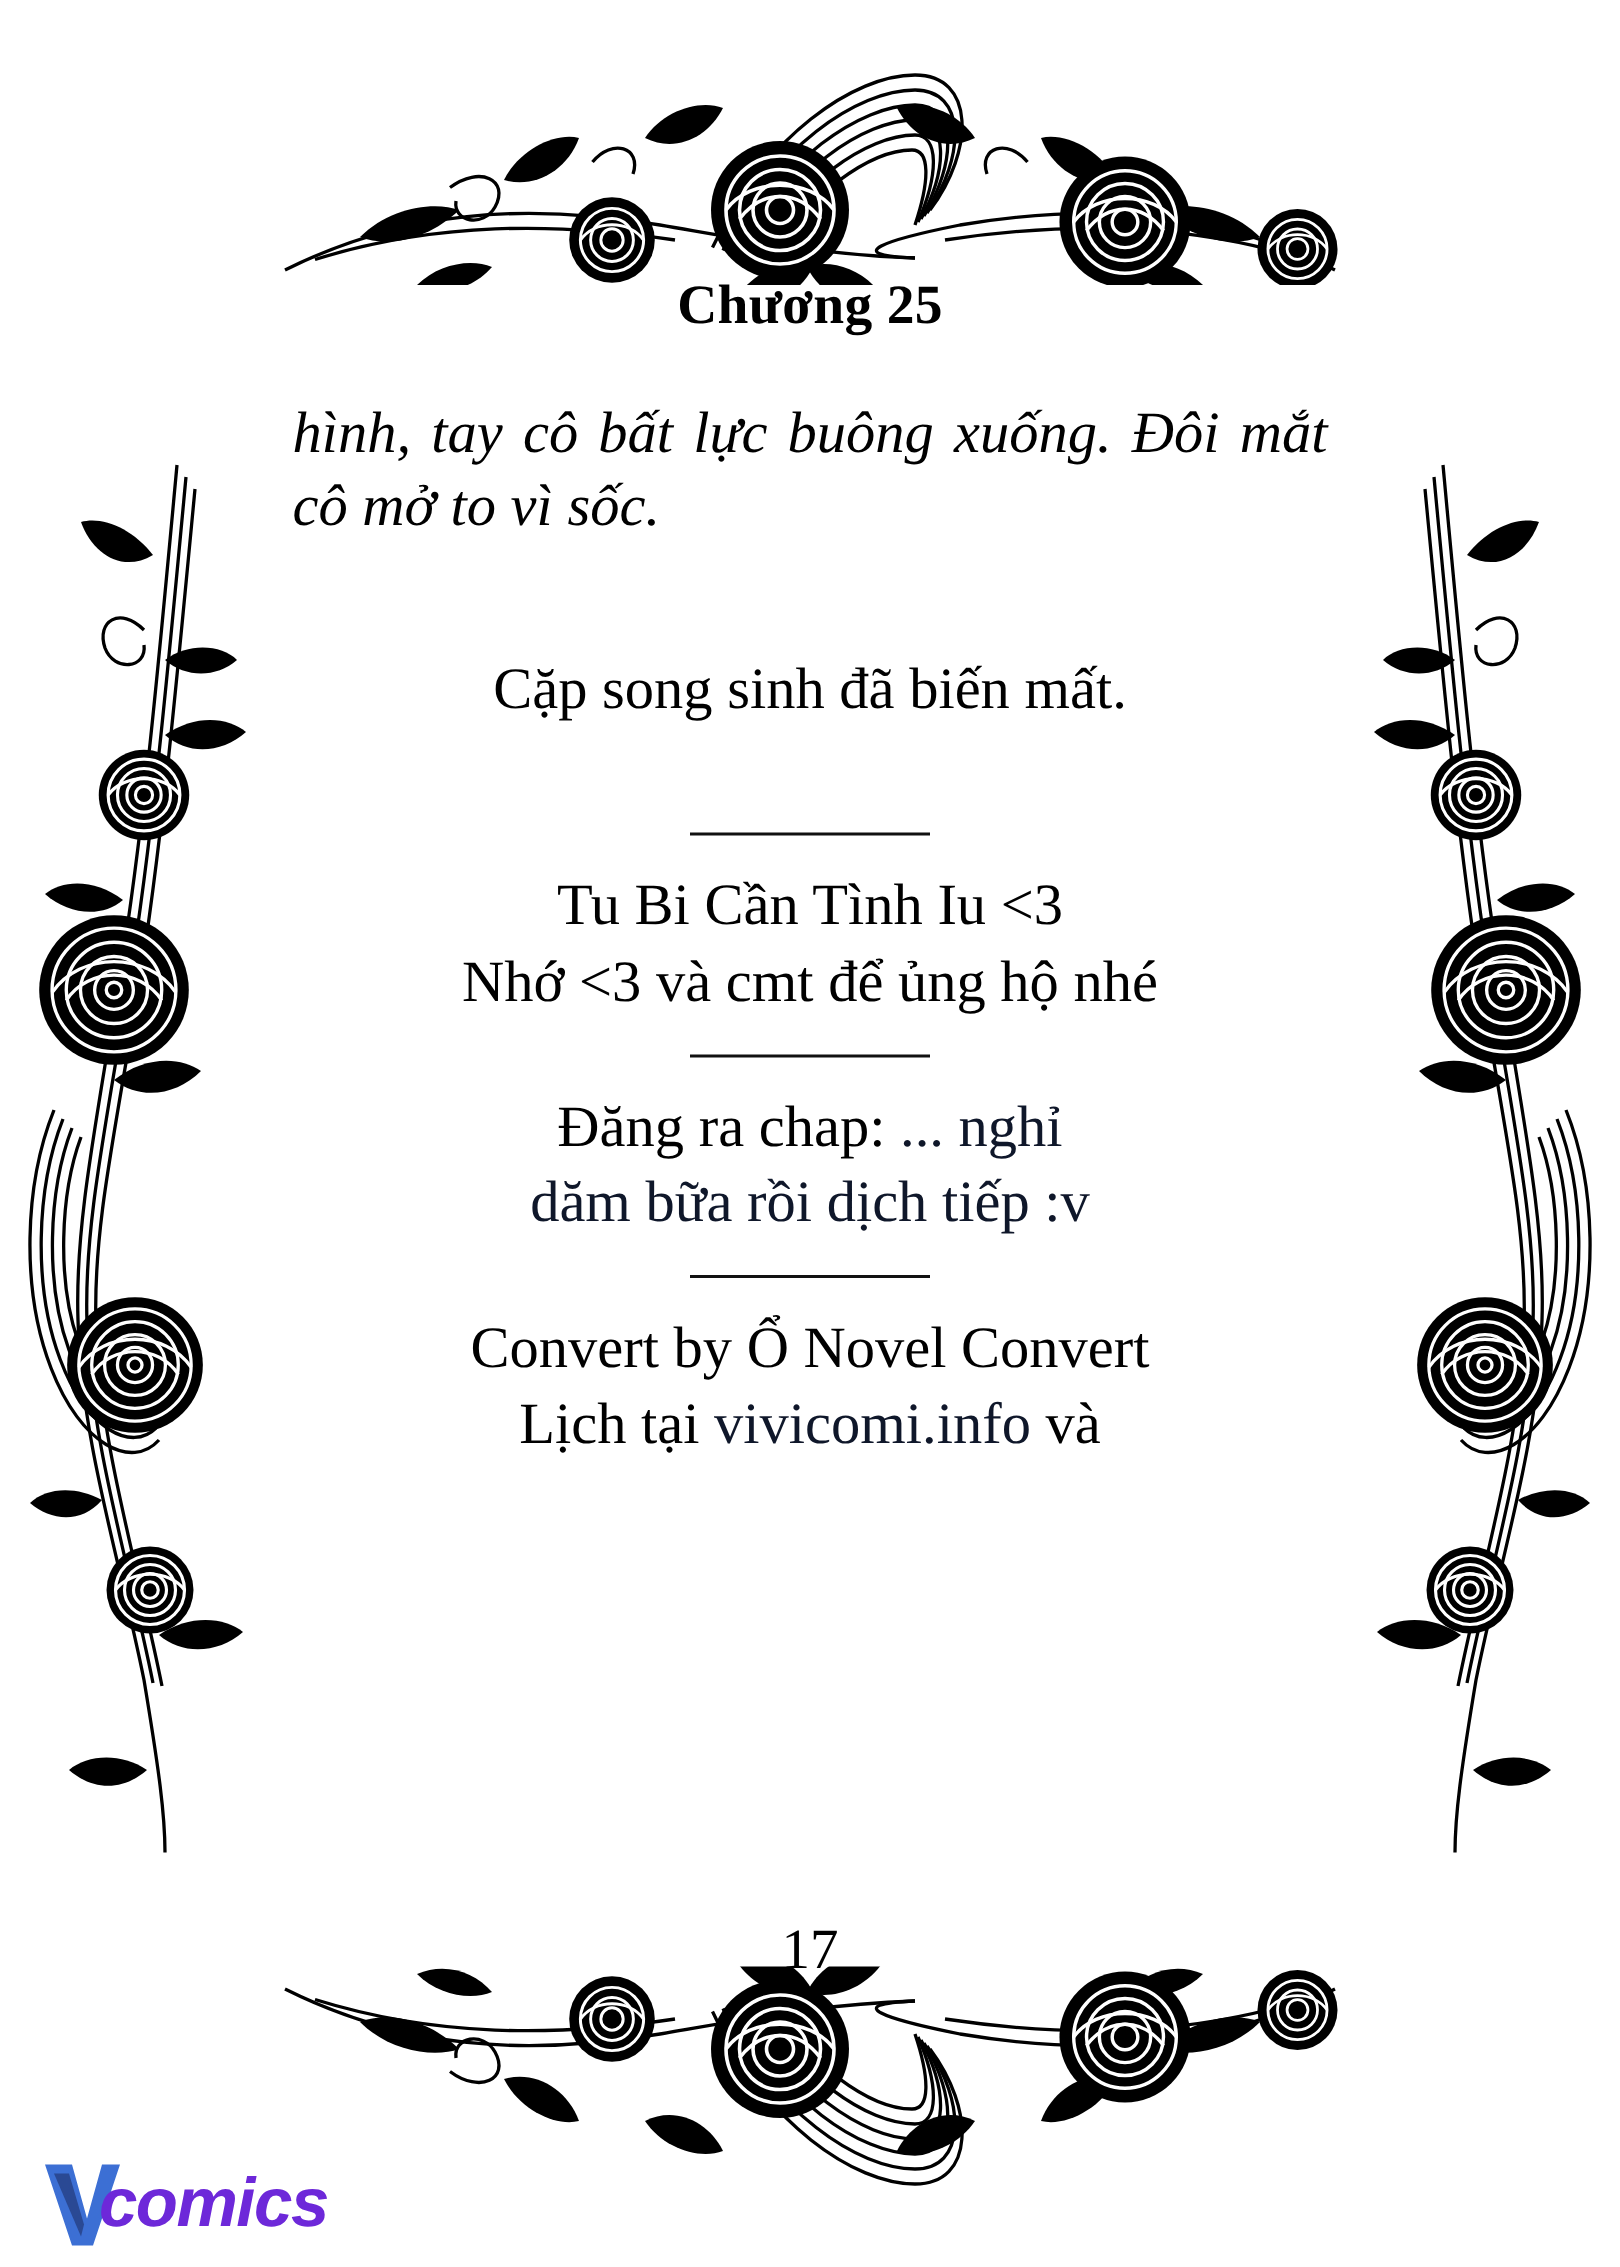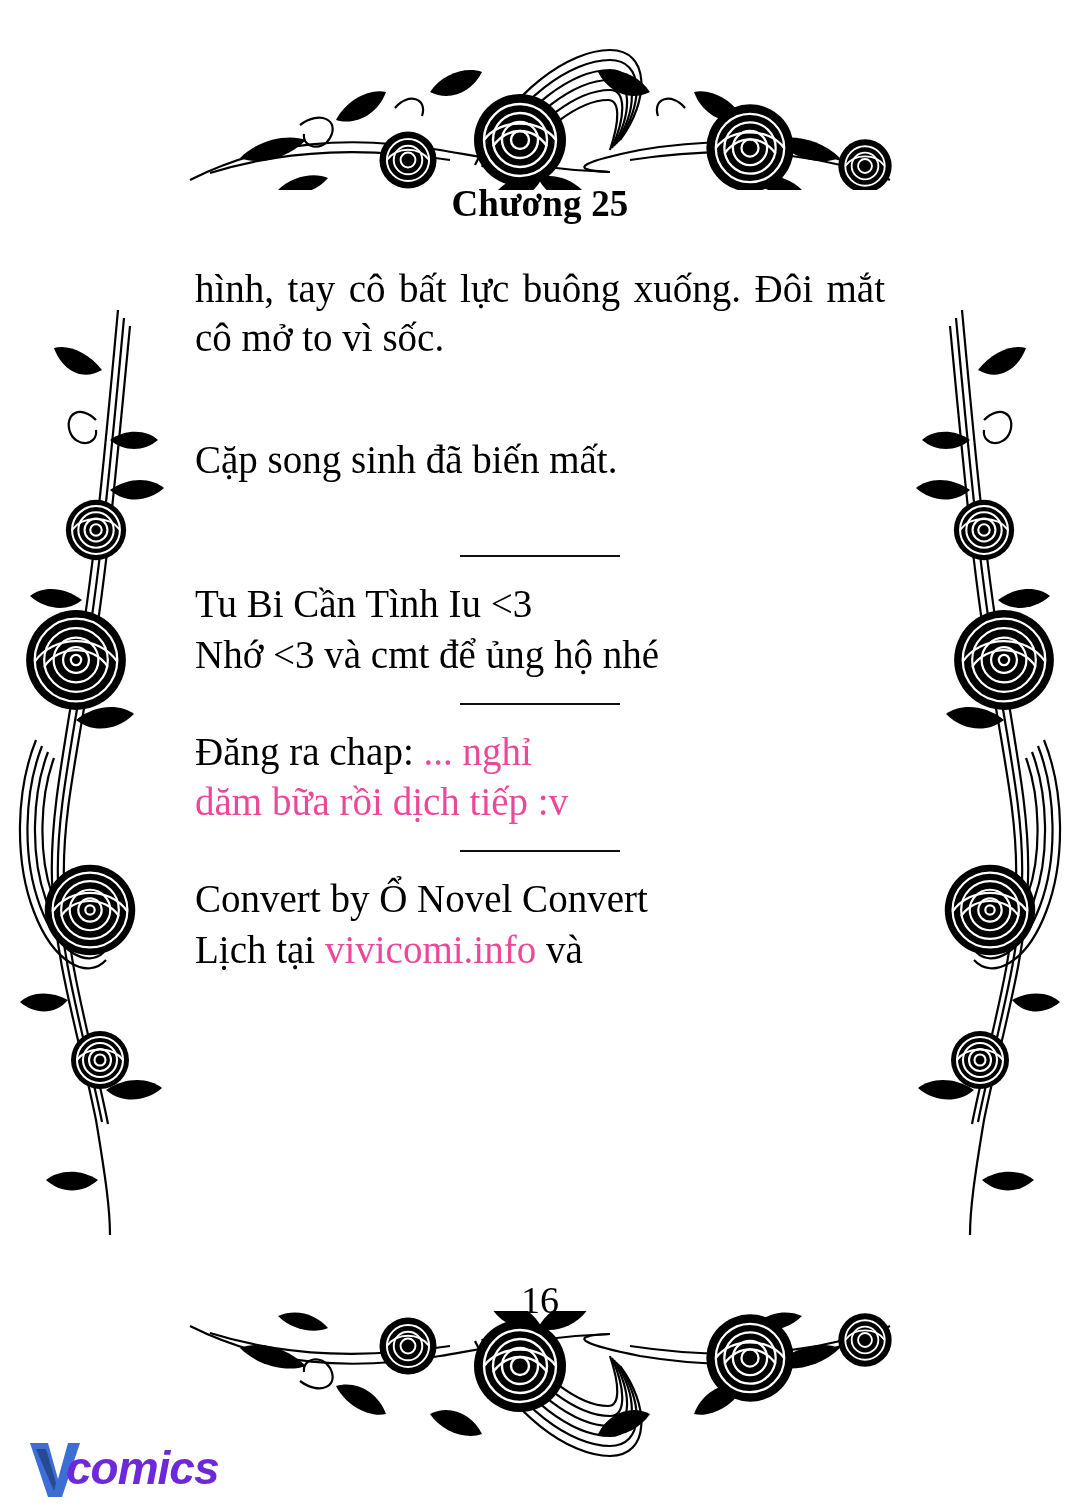--- a/index.html
+++ b/index.html
@@ -69,37 +69,38 @@
     top: 265px;
     left: 195px;
     width: 690px;
   }
   .para-just {
     font-size: 39px;
     line-height: 1.25;
     text-align: justify;
     text-align-last: left;
     margin: 0 0 0 0;
+    font-style: italic;
   }
   .para-center {
     font-size: 39px;
     line-height: 1.3;
-    text-align: left;
+    text-align: center;
     margin: 0;
   }
   .gap-lg { height: 72px; }
   .gap-md { height: 48px; }
 
   .rule {
     width: 160px;
     height: 0;
     border-top: 2px solid #111;
     margin: 22px auto 22px auto;
   }
-  .red { color: #ec4899; }
+  .red { color: #0f172a; }
 
   .page-number {
     position: absolute;
     top: 1278px;
     left: 0;
     width: 1080px;
     text-align: center;
     font-size: 38px;
   }
 
@@ -453,21 +454,21 @@
     <p class="para-center red">dăm bữa rồi dịch tiếp :v</p>
 
     <div class="rule"></div>
 
     <p class="para-center">Convert by Ổ Novel Convert</p>
     <p class="para-center">
       <span>Lịch tại </span><span class="red">vivicomi.info</span><span> và</span>
     </p>
   </div>
 
-  <div class="page-number">16</div>
+  <div class="page-number">17</div>
 </div>
 
 <div class="watermark">
   <svg class="wm-mark" viewBox="0 0 54 60" aria-hidden="true">
     <path d="M2 4 L20 4 L30 40 L40 4 L52 4 L34 58 L20 58 Z" fill="#3c6fd4"></path>
     <path d="M8 10 L18 10 L28 44 L26 52 Z" fill="#1b2a5e" opacity="0.55"></path>
   </svg>
   <div class="wm-text">comics</div>
 </div>
 

